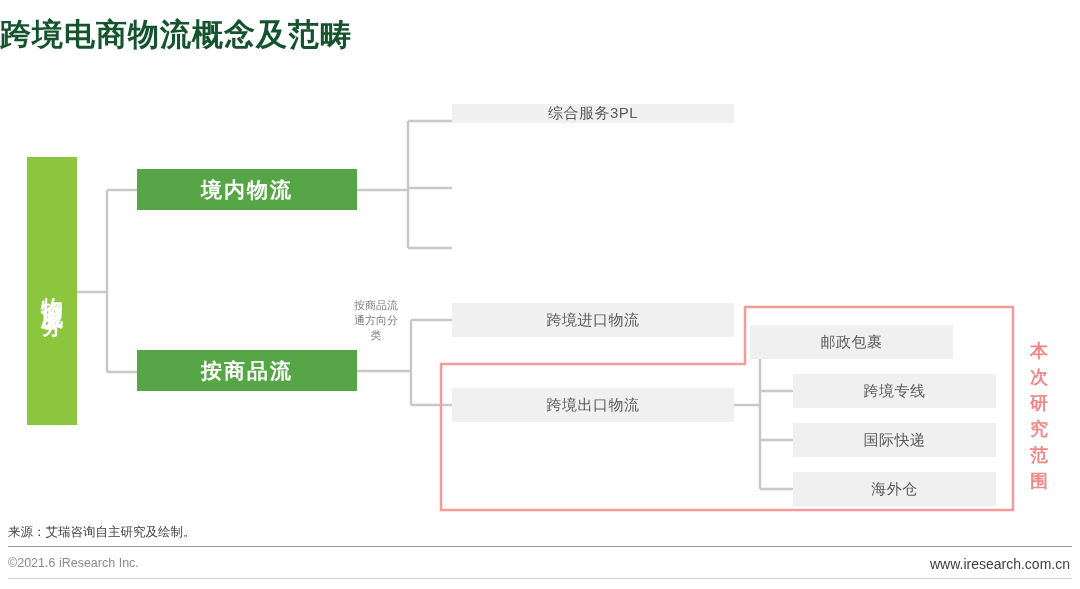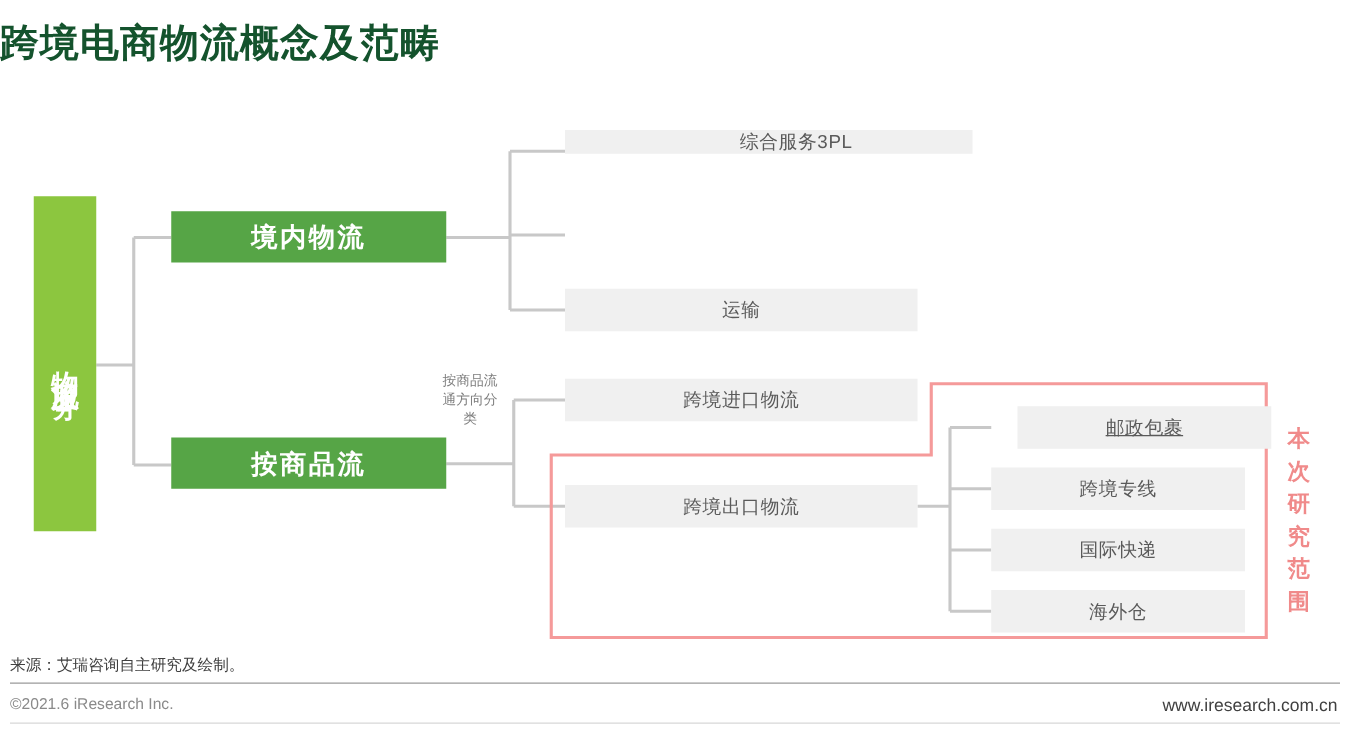--- a/index.html
+++ b/index.html
@@ -86,27 +86,27 @@
     position: absolute;
     background: #f0f0f0;
     color: #5a5a5a;
     font-size: 15px;
     display: flex;
     align-items: center;
     justify-content: center;
     white-space: nowrap;
     letter-spacing: 0.5px;
   }
-  #box-3pl      { left: 452px; top: 104px;  width: 282px; height: 19px; padding-left: 44px; }
+  #box-3pl      { left: 452px; top: 104px;  width: 282px; height: 19px; }
   #box-wh       { left: 452px; top: 171px;  width: 282px; height: 34px; }
   #box-transp   { left: 452px; top: 231px;  width: 282px; height: 34px; }
   #box-import   { left: 452px; top: 303px;  width: 282px; height: 34px; }
   #box-export   { left: 452px; top: 388px;  width: 282px; height: 34px; }
 
-  #box-postal   { left: 814px; top: 325px;  width: 203px; height: 34px; text-decoration: underline; }
+  #box-postal   { left: 750px; top: 325px;  width: 203px; height: 34px; }
   #box-line     { left: 793px; top: 374px;  width: 203px; height: 34px; }
   #box-express  { left: 793px; top: 423px;  width: 203px; height: 34px; }
   #box-oversea  { left: 793px; top: 472px;  width: 203px; height: 34px; }
 
   
   #branch-note {
     position: absolute;
     left: 345px;
     top: 298px;
     width: 62px;
@@ -212,23 +212,20 @@
 
   <div id="branch-note">
     <div>按商品流</div>
     <div>通方向分</div>
     <div>类</div>
   </div>
 
   <div class="gray-box" id="box-3pl">
     <span>综合服务3PL</span>
   </div>
-  <div class="gray-box" id="box-transp">
-    <span>运输</span>
-  </div>
 
   <div class="gray-box" id="box-import">
     <span>跨境进口物流</span>
   </div>
   <div class="gray-box" id="box-export">
     <span>跨境出口物流</span>
   </div>
 
   <div class="gray-box" id="box-postal">
     <span>邮政包裹</span>

